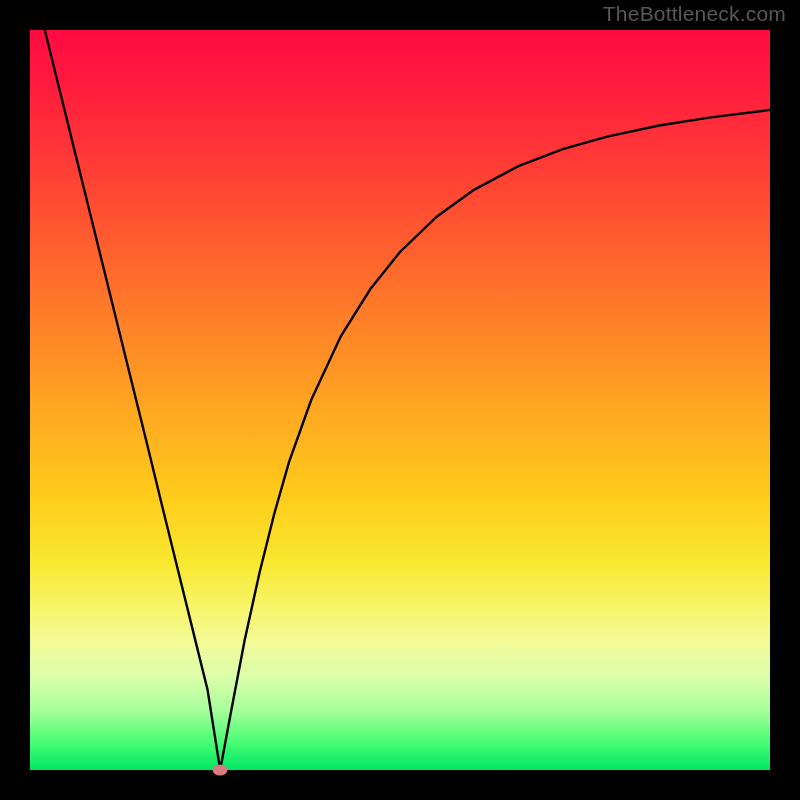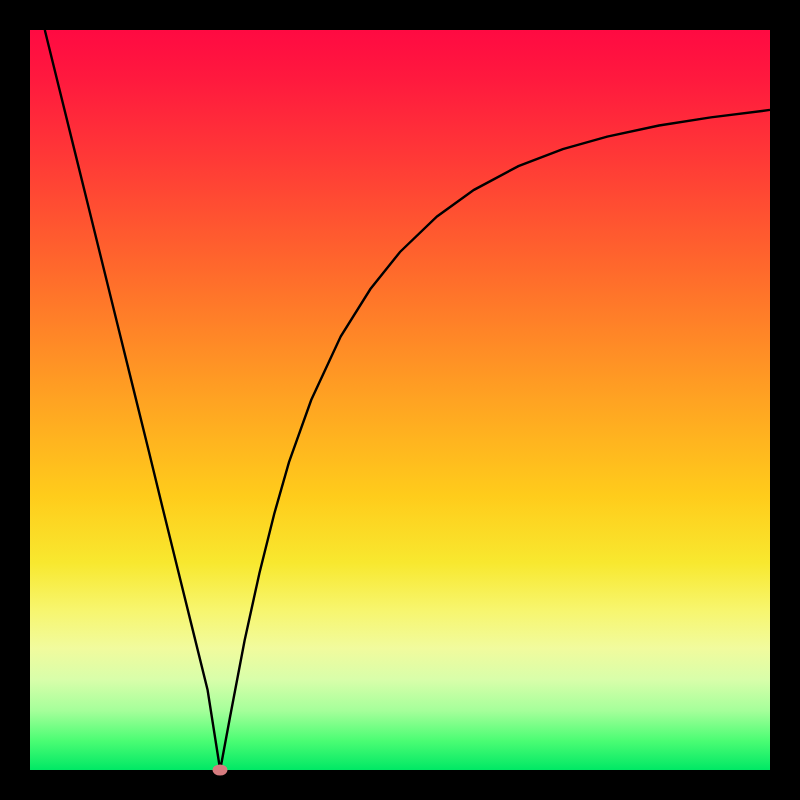--- a/index.html
+++ b/index.html
@@ -73,20 +73,21 @@
     background: #d67b7f;
     border-radius: 50%;
     transform: translate(-50%, -50%);
     z-index: 5;
   }
 </style>
 </head>
 <body>
 
 <div class="frame">
+  <div class="watermark">TheBottleneck.com</div>
 
   <div class="plot-area">
     <svg class="curve" viewBox="0 0 740 740" preserveAspectRatio="none">
       <path id="curve-path" d="M14.80 0.00 L29.60 59.94 L44.40 119.88 L59.20 179.82 L74.00 239.76 L88.80 299.70 L103.60 359.64 L118.40 419.58 L133.20 480.26 L148.00 540.20 L162.80 600.14 L177.60 660.08 L190.18 740.00 L199.80 688.20 L214.60 610.50 L229.40 543.16 L244.20 483.96 L259.00 432.16 L281.20 370.00 L310.80 306.36 L340.40 259.00 L370.00 222.00 L407.00 186.48 L444.00 159.84 L488.40 136.16 L532.80 119.14 L577.20 106.56 L629.00 95.46 L680.80 87.32 L740.00 79.92"></path>
     </svg>
     <div class="marker" id="marker" style="left: 190.18px; top: 740px;"></div>
   </div>
 </div>
 
 </body></html>

